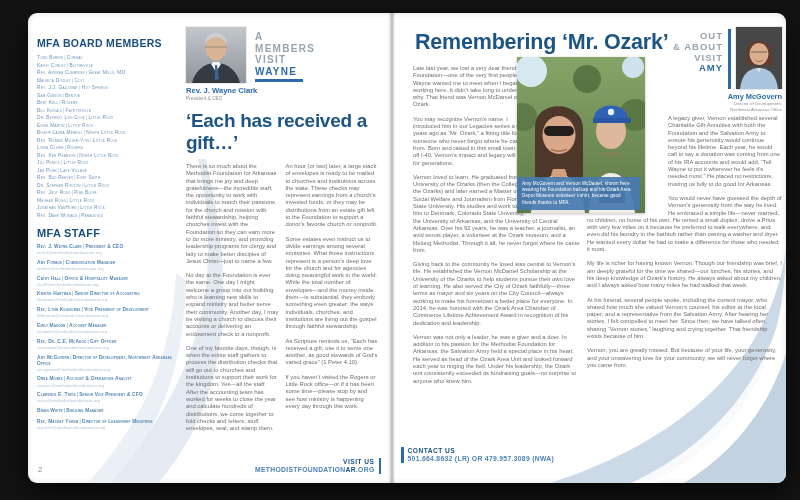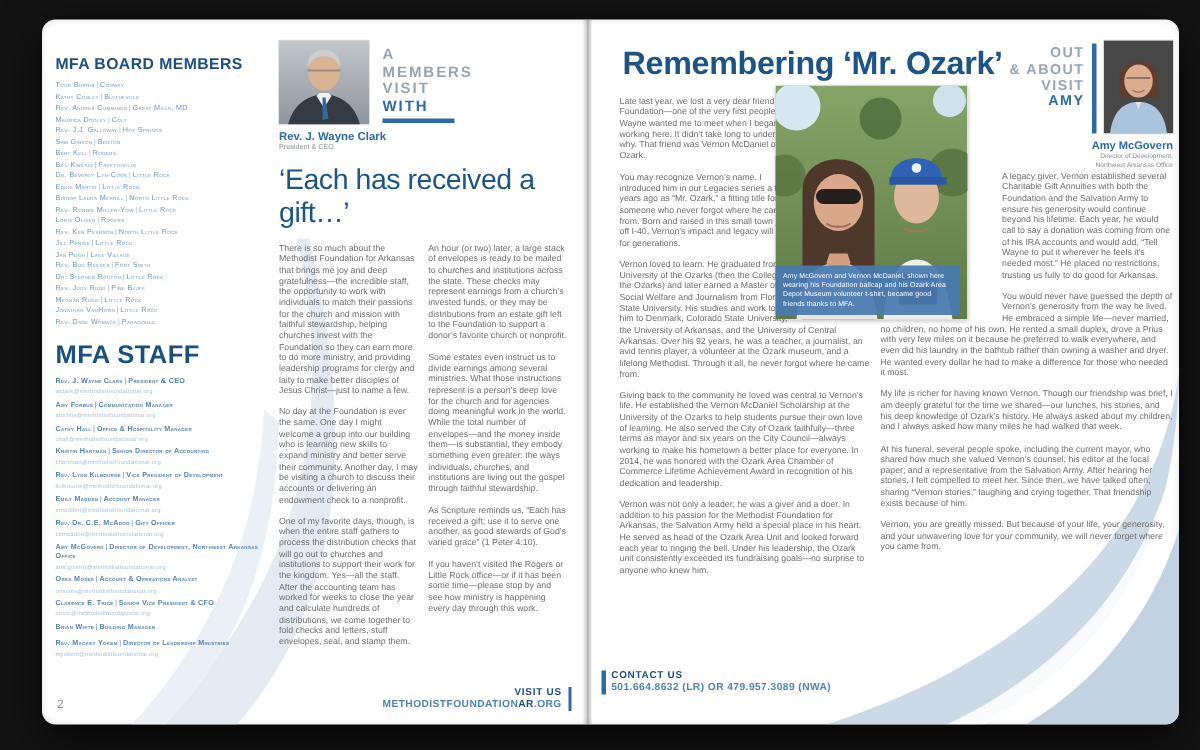--- a/index.html
+++ b/index.html
@@ -18,40 +18,40 @@
   .page { position:relative; height:100%; }
   .page.left { width:372px; display:flex;border-radius:21px; }
   .gutter { width:7px; flex:0 0 7px;
     background:linear-gradient(90deg, rgba(0,0,0,0), rgba(0,0,0,.16) 40%, rgba(0,0,0,.30) 55%, rgba(0,0,0,0));
   }
   .page.right { flex:1; padding:16px 4px 0 18px; }
 
   
   .sidebar { width:156px; flex:0 0 156px; padding:24px 4px 0 9px; position:relative; z-index:1; }
   .sec-title { font-size:10.5px; font-weight:bold; color:#1a4f80; letter-spacing:.3px; margin-bottom:5px; }
-  .sec-title.staff { font-size:17px; margin-top:8px; }
+  .sec-title.staff { font-size:11px; margin-top:8px; }
   ul.board { list-style:none; margin-bottom:4px; }
   ul.board li { font-size:4.8px; line-height:7.5px; color:#6b93ba; font-variant:small-caps; letter-spacing:.25px; white-space:nowrap; }
   ul.board li .sep, ul.staff li .sep { color:#9ab4cc; padding:0 1px; }
   ul.staff { list-style:none; }
   ul.staff li { margin-bottom:4.5px; }
   .s-line { font-size:4.8px; line-height:6.1px; color:#5585b1; font-weight:bold; font-variant:small-caps; letter-spacing:.2px; }
   .s-email { font-size:3.9px; line-height:5.2px; color:#a9bfd3; letter-spacing:.15px; }
   .pagenum { position:absolute; left:10px; bottom:9px; font-size:8px; color:#8b8b8b; z-index:2; }
 
   
   .message { flex:1; padding:14px 10px 0 2px; position:relative; z-index:1; }
   .msg-head { display:flex; gap:9px; }
   .wayne-photo { width:60px; height:56px; flex:0 0 60px; box-shadow:0 0 0 .5px #d7d7d7; }
   .kicker { font-size:10px; line-height:11.5px; font-weight:bold; letter-spacing:1.3px; color:#97a5b0; padding-top:4px; }
   .kicker .accent { color:#2b6ba8; }
   .kicker-bar { width:48px; height:2.5px; background:#2b6ba8; margin-top:2px; }
   .byline-name { color:#2b6ba8; font-weight:bold; font-size:7.6px; margin-top:3px; }
   .byline-title { color:#8a9096; font-size:4.8px; margin-top:1px; }
-  .msg-headline { color:#1d5486; font-weight:normal; font-size:19px; letter-spacing:-.3px; margin:9px 0 9px; }
+  .msg-headline { color:#1d5486; font-weight:bold; font-size:19px; letter-spacing:-.3px; margin:9px 0 9px; }
   .cols { display:flex; gap:7px; }
   .bodycol { flex:1; font-size:5.85px; line-height:7.3px; color:#6e6e6e; text-align:left; }
   .bodycol p { margin-bottom:7px; }
 
   
   .visit { position:absolute; right:7px; bottom:9px; display:flex; align-items:center; gap:4px; z-index:3; }
   .visit-text { text-align:right; }
   .f-label { font-size:6.6px; font-weight:bold; color:#1a4f80; letter-spacing:.5px; line-height:8px; }
   .f-value { font-size:6.8px; font-weight:bold; color:#4d83b4; letter-spacing:.3px; line-height:8px; }
   .f-value .bold { color:#1a4f80; }
@@ -228,21 +228,21 @@
           <path d="M25,37 L30,45 L35,37 L33,35 L27,35 Z" fill="#f2f2f0"></path>
           <path d="M29,38 L31,38 L33,52 L29,53 Z" fill="#3a6795"></path>
           <ellipse cx="30" cy="21" rx="10.5" ry="12.5" fill="#d9b493"></ellipse>
           <path d="M19,18 C19,9 25,6 30,6 C35,6 41,9 41,18 C38,12 34,10.5 30,10.5 C26,10.5 22,12 19,18 Z" fill="#cdced0"></path>
           <path d="M19,20 L41,20" stroke="#6a6f74" stroke-width="1.2" fill="none" opacity=".55"></path>
         </svg>
         <div class="kicker">
           <div>A</div>
           <div>MEMBERS</div>
           <div>VISIT</div>
-          <div class="accent">WITH</div>
+          <div class="accent">WAYNE</div>
           <div class="kicker-bar"></div>
         </div>
       </div>
       <div class="byline-name">Rev. J. Wayne Clark</div>
       <div class="byline-title">President &amp; CEO</div>
 
       <div class="msg-headline">‘Each has received a gift…’</div>
 
       <div class="cols">
         <div class="bodycol">

